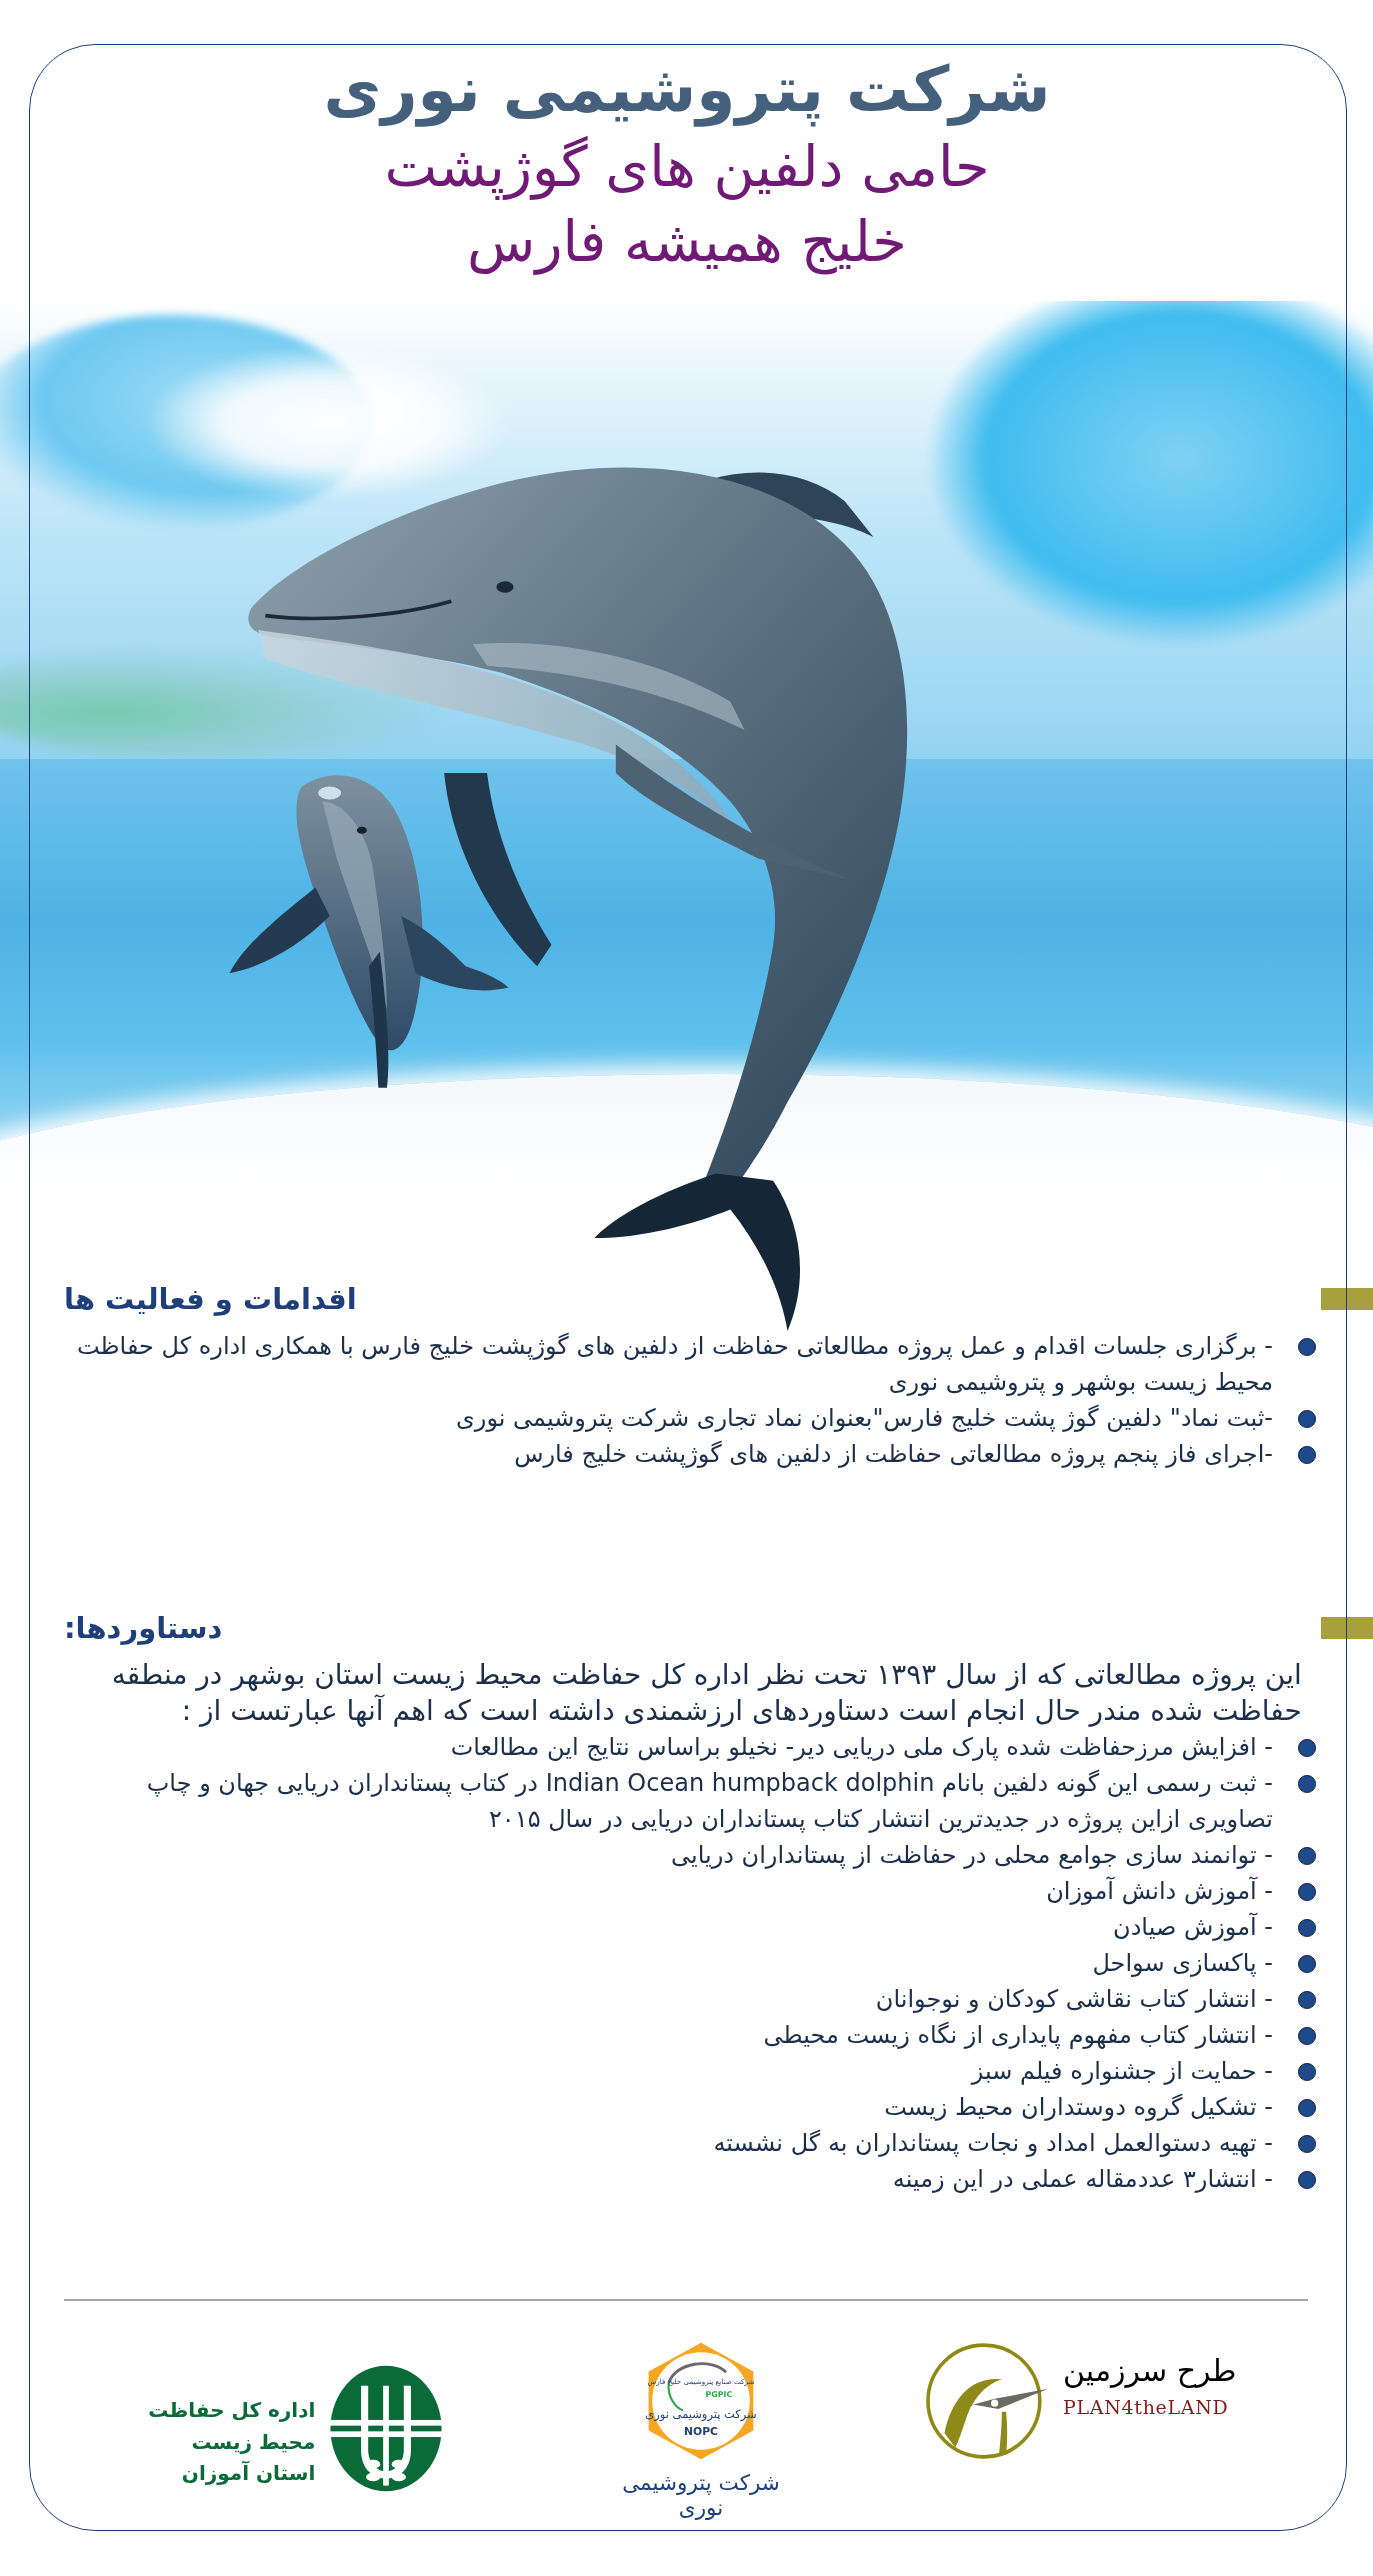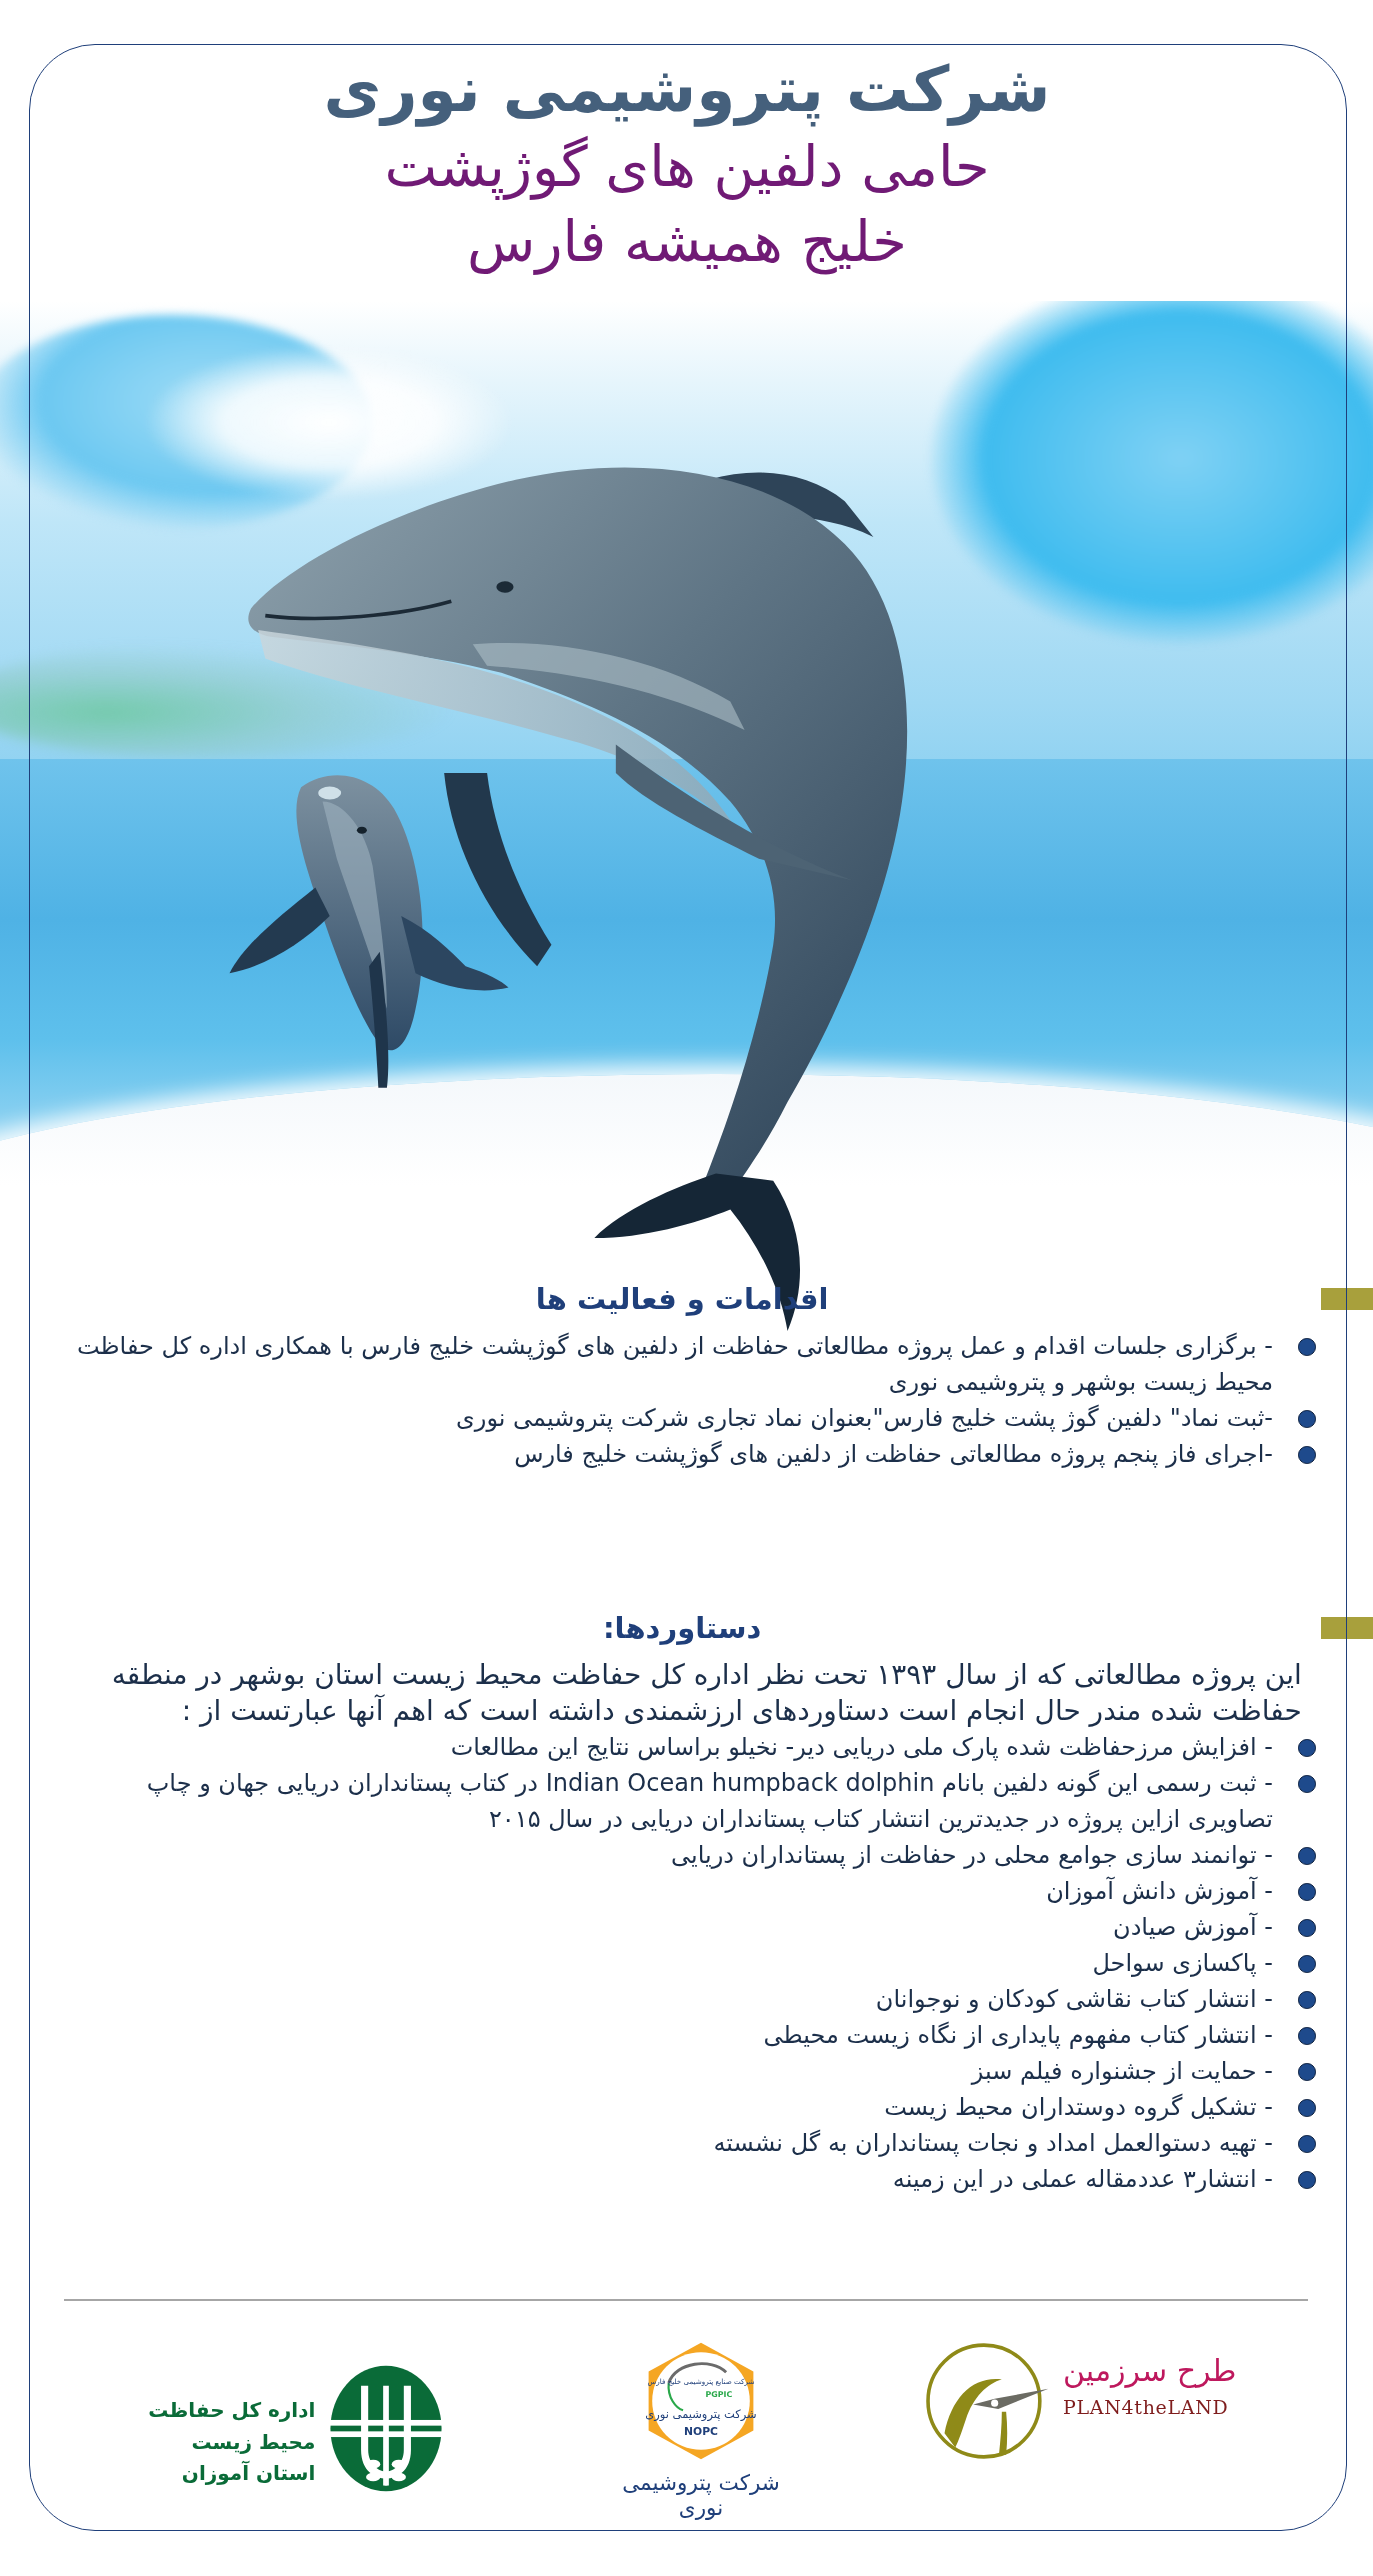--- a/index.html
+++ b/index.html
@@ -17,35 +17,35 @@
   .sea { position:absolute; left:0; top:458px; width:1374px; height:401px;
          background:linear-gradient(180deg, #6fc3ec 0%, #4fb2e5 40%, #5ec0ec 70%, #9ed8f3 100%); }
   .wave-white { position:absolute; left:-143px; top:773px; width:1717px; height:372px; border-radius:50% 50% 0 0 / 40% 40% 0 0;
                 background:linear-gradient(180deg, #f4f8fb 0%, #ffffff 30%); box-shadow:0 -8.6px 21.5px rgba(255,255,255,0.9); }
   .frame { position:absolute; left:29px; top:44px; width:1318px; height:2487px; border:1.4px solid #1f3f7a; border-radius:66px; box-sizing:border-box; pointer-events:none; z-index:6; }
   .title-block { position:absolute; left:0; top:50px; width:1374px; text-align:center; z-index:5; direction:rtl; }
   .title { font-size:63px; font-weight:bold; color:#45607c; line-height:79px; margin:0; letter-spacing:1.4px; }
   .subtitle { font-size:56px; color:#701a75; line-height:75px; margin:0; letter-spacing:1.4px; }
   .dolphins { position:absolute; left:215px; top:401px; width:1002px; height:930px; z-index:3; }
   .section { position:absolute; left:64px; width:1252px; z-index:5; direction:rtl; color:#1c2f4a; }
-  .section-head { display:flex; align-items:center; justify-content:center; height:36px; }
+  .section-head { display:flex; align-items:center; justify-content:flex-end; height:36px; }
   .head-text { font-size:29px; font-weight:bold; color:#1f3f7a; margin-right:15.7px; }
   .accent-bar { position:absolute; right:-64px; width:59px; height:22px; background:#a8a03c; }
   ul.bullets { list-style:none; margin:0; padding:0; }
   ul.bullets li { position:relative; font-size:24px; line-height:36px; padding-right:43px; }
   ul.bullets li .dot { position:absolute; right:0; top:10px; width:15.7px; height:15.7px; border-radius:50%; background:#1e4a8c; border:0.7px solid #0e2140; }
   .para { font-size:28px; line-height:36px; padding-right:14.3px; }
   .separator { position:absolute; left:64px; top:2299px; width:1244px; height:2.1px; background:#a6a6a6; z-index:5; }
   .logos { position:absolute; left:0; top:2318px; width:1374px; height:186px; z-index:5; }
   .logo-doe { position:absolute; left:86px; top:14.3px; width:372px; height:143px; }
   .logo-doe .text { position:absolute; left:14.3px; top:63px; width:215px; direction:rtl; text-align:right; color:#0a6b38; font-weight:bold; font-size:20px; line-height:31.5px; }
   .logo-nopc { position:absolute; left:601px; top:21.5px; width:200px; height:172px; text-align:center; }
   .logo-nopc .caption { font-size:21.5px; color:#1f3f7a; direction:rtl; margin-top:5.7px; }
   .logo-p4l { position:absolute; left:923px; top:21.5px; width:372px; height:107px; }
-  .logo-p4l .fa { position:absolute; left:140px; top:13px; font-size:30px; color:#be185d; direction:rtl; }
+  .logo-p4l .fa { position:absolute; left:140px; top:13px; font-size:30px; color:#000000; direction:rtl; }
   .logo-p4l .en { position:absolute; left:140px; top:56px; font-family:"DejaVu Serif", serif; font-size:19px; color:#7f1d1d; letter-spacing:0.7px; }
 </style>
 </head>
 <body>
 
 <div class="bg-scene">
   <div class="sky"></div>
   <div class="cloud c1"></div>
   <div class="cloud c2"></div>
   <div class="cloud c3"></div>

